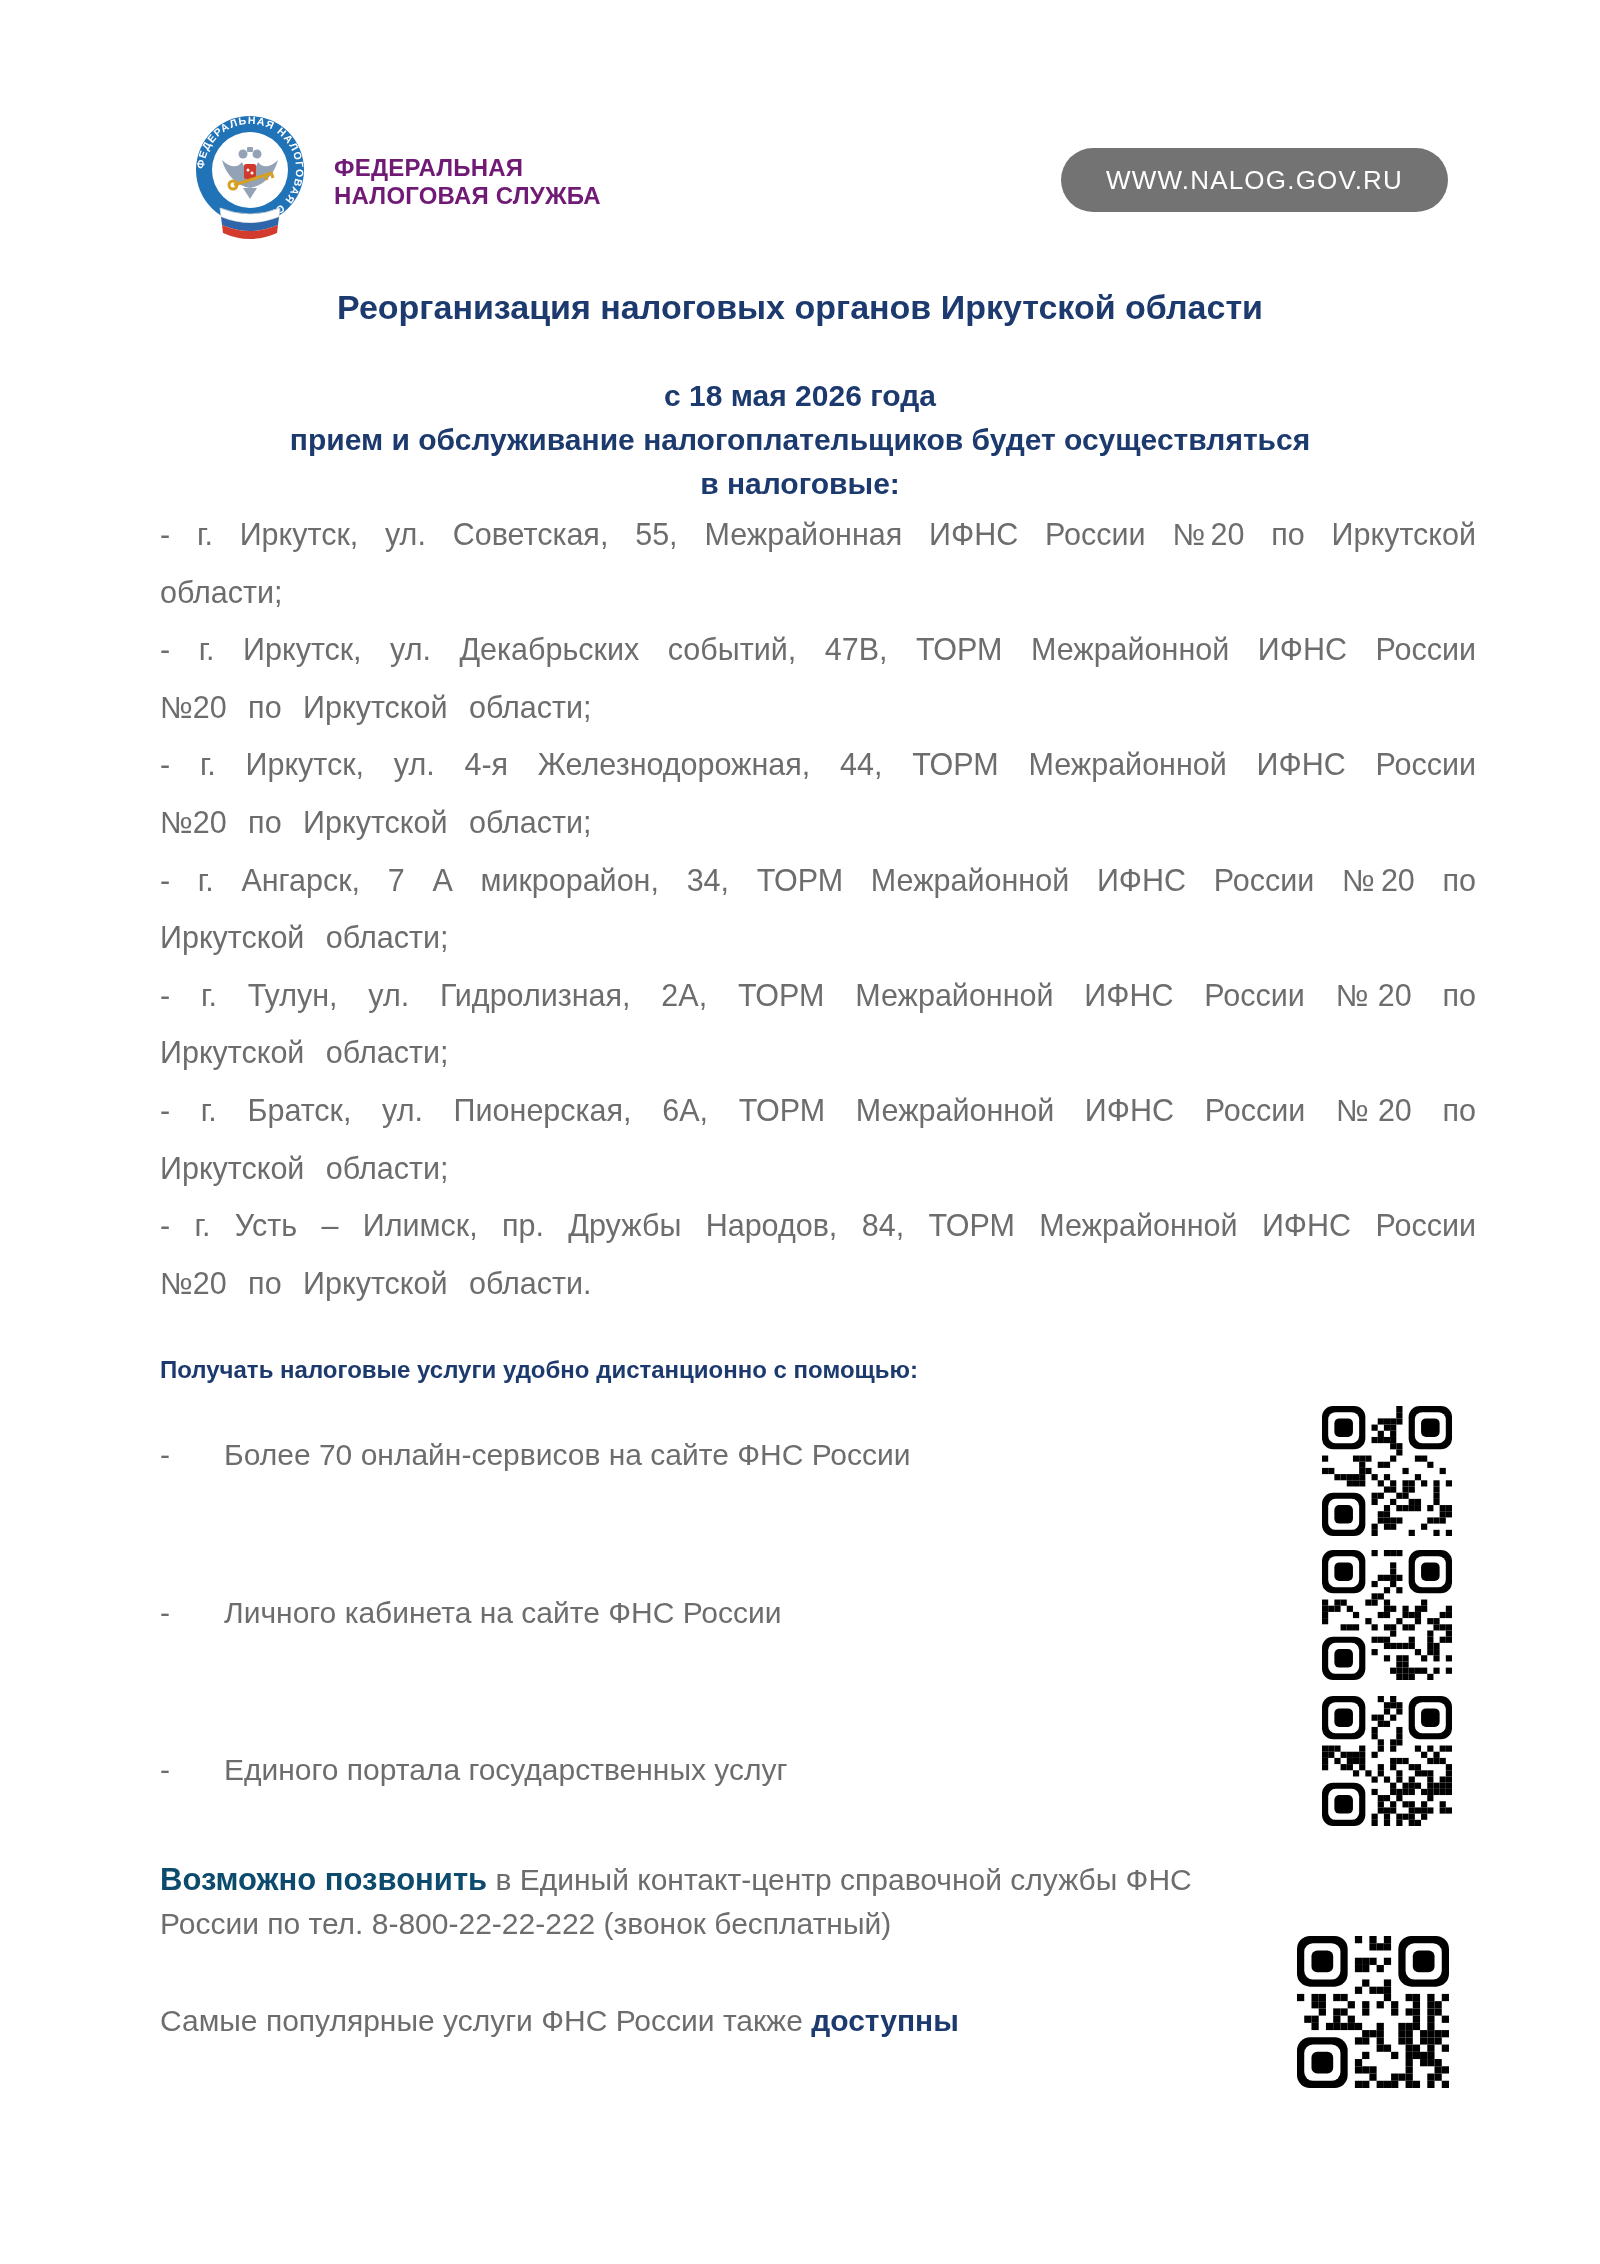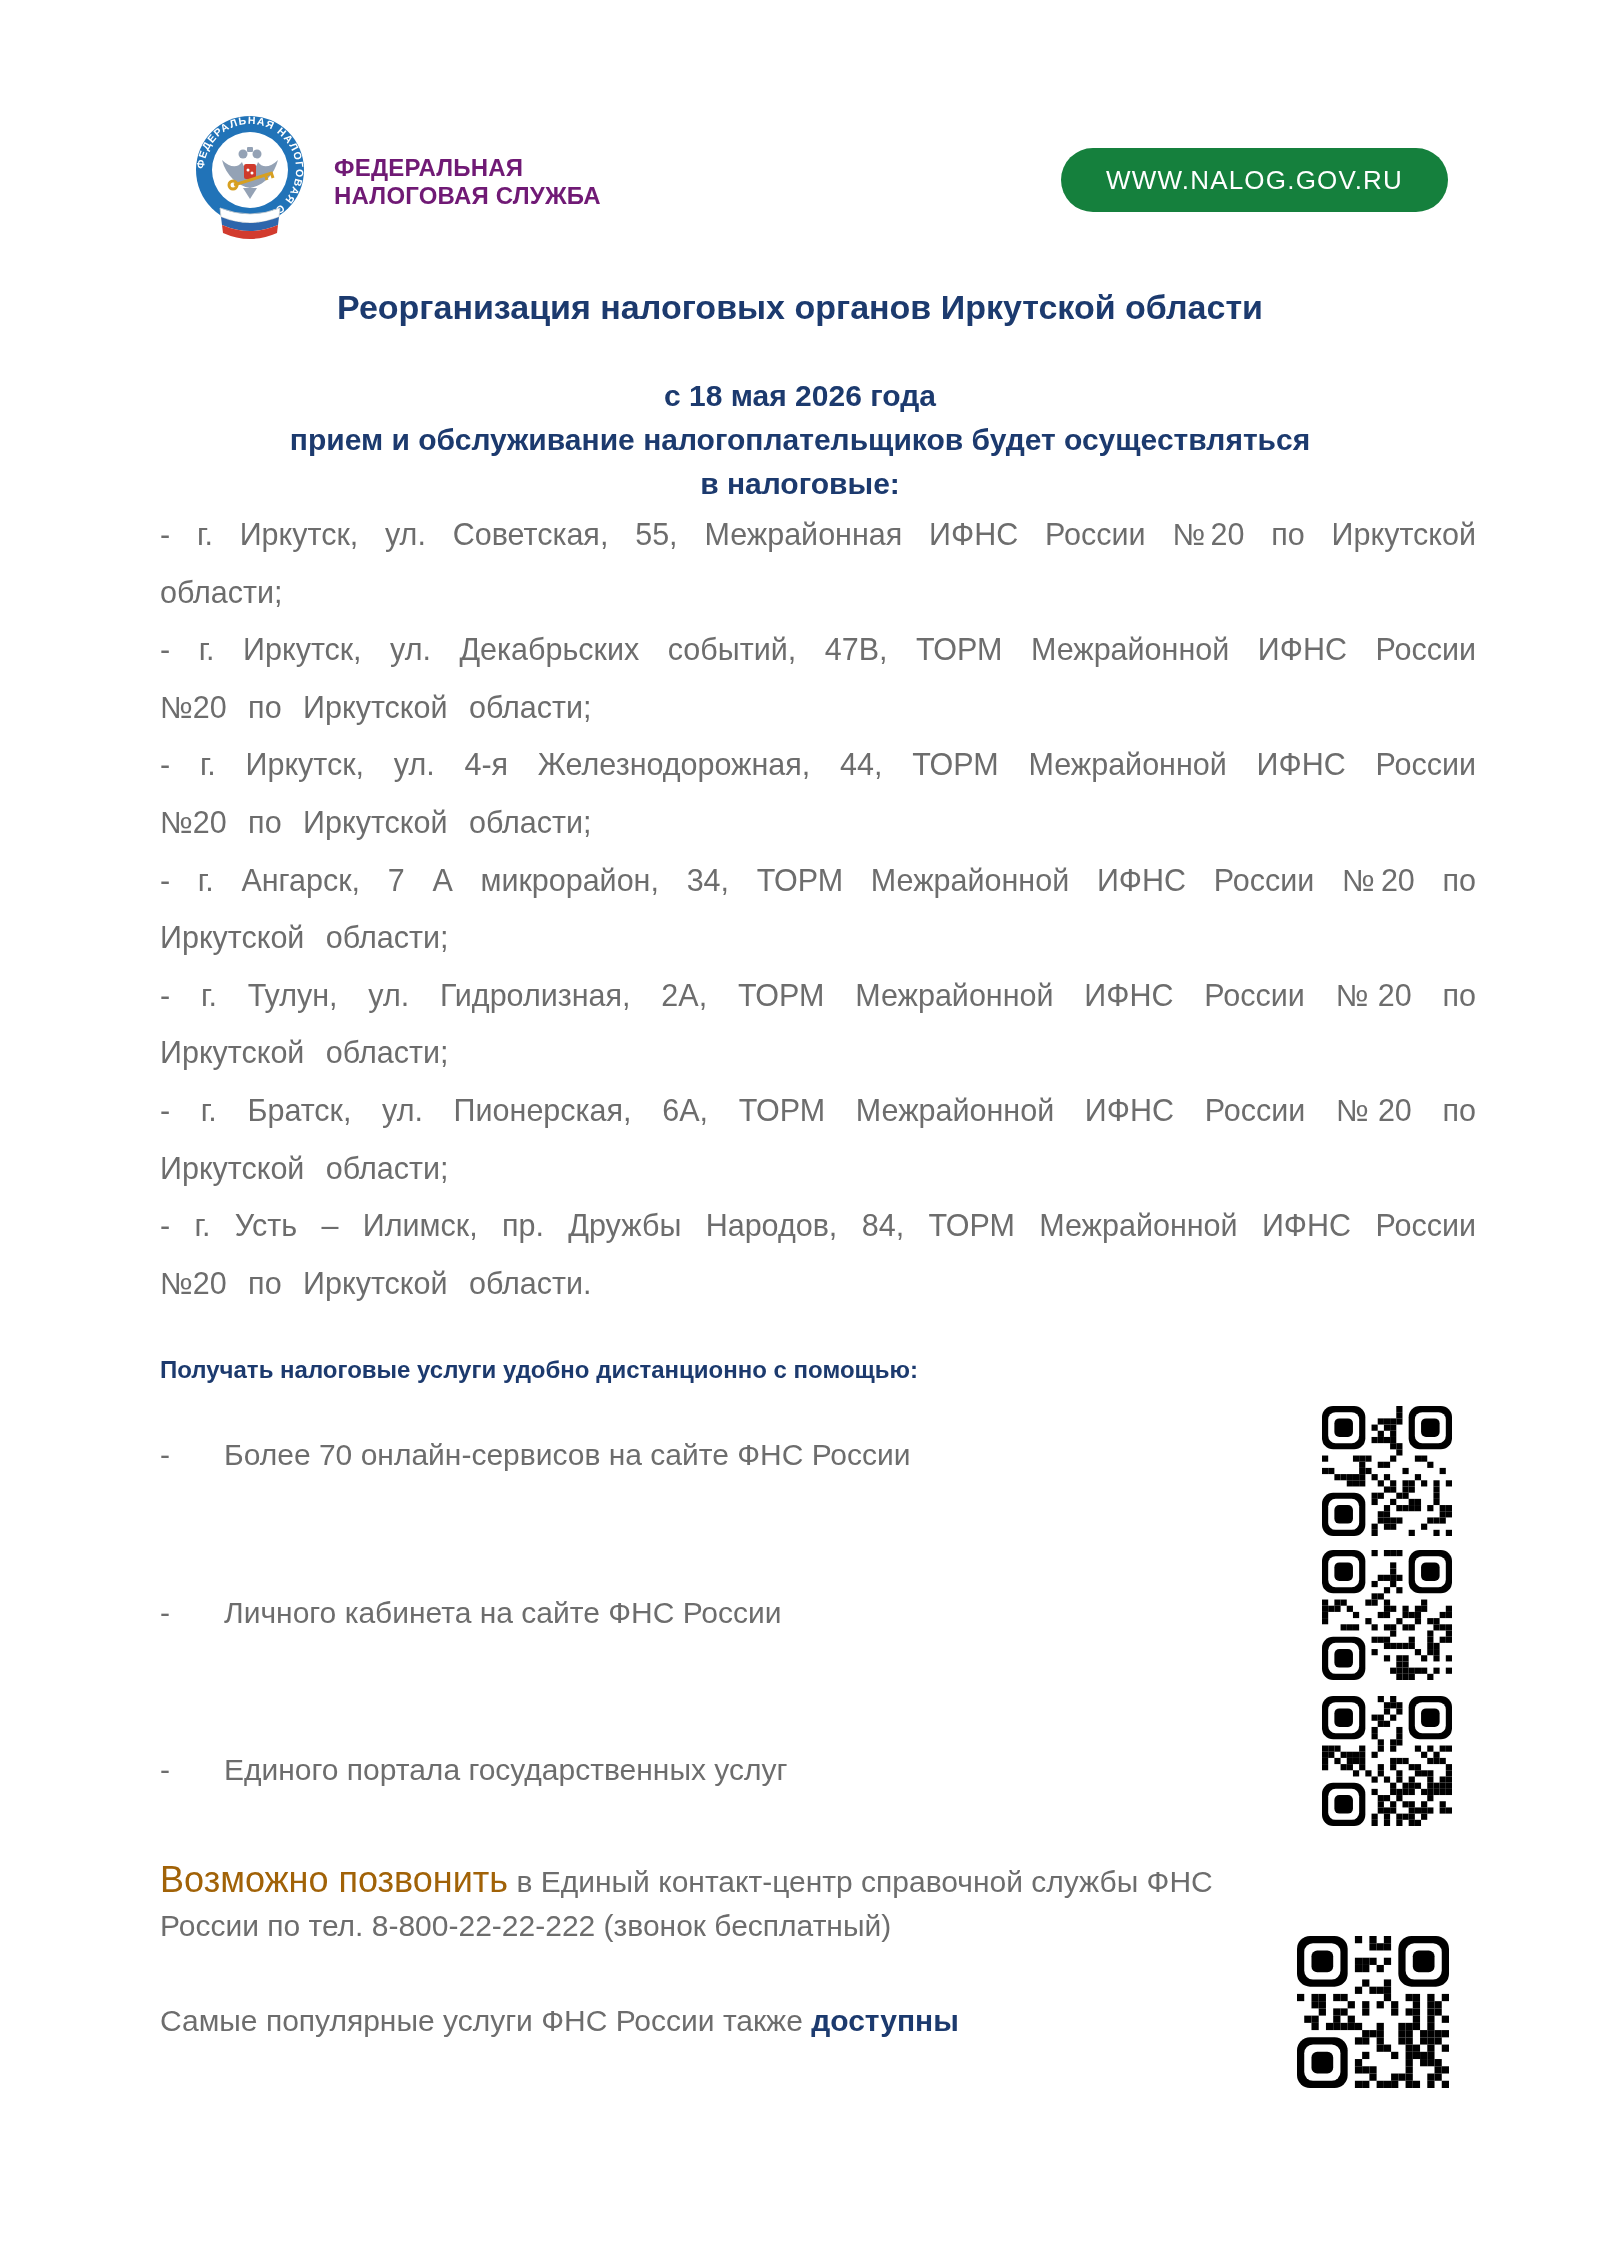--- a/index.html
+++ b/index.html
@@ -3,21 +3,21 @@
 <meta charset="utf-8">
 <style>
   html,body{margin:0;padding:0;background:#ffffff;}
   body{font-family:"Liberation Sans", sans-serif;}
   .page{position:relative;width:1600px;height:2264px;background:#ffffff;overflow:hidden;}
   .abs{position:absolute;}
 
   
   .wordmark{left:334px;top:154px;font-size:24px;font-weight:bold;color:#701a75;
             line-height:28px;letter-spacing:0.2px;}
-  .badge{left:1061px;top:148px;width:387px;height:64px;background:#15803d;border-radius:32px;
+  .badge{left:1061px;top:148px;width:387px;height:64px;background:#737373;border-radius:32px;
          color:#ffffff;font-size:26px;letter-spacing:1.2px;text-align:center;line-height:64px;
          font-weight:400;}
 
   
   .doc-title{top:288px;left:80px;width:1440px;text-align:center;font-size:34px;font-weight:bold;
              color:#1c3a6e;}
   .doc-subtitle{top:374px;left:80px;width:1440px;text-align:center;font-size:30px;font-weight:bold;
                 color:#1c3a6e;line-height:44px;}
 
   
@@ -32,21 +32,21 @@
   .row-1{top:1438px;} .row-2{top:1596px;} .row-3{top:1753px;}
 
   .qr{display:block;}
   .qr-1{left:1322px;top:1406px;width:130px;height:130px;}
   .qr-2{left:1322px;top:1550px;width:130px;height:130px;}
   .qr-3{left:1322px;top:1696px;width:130px;height:130px;}
   .qr-4{left:1297px;top:1936px;width:152px;height:152px;}
 
   
   .phone-block{top:1858px;left:160px;width:1080px;font-size:30px;line-height:44px;color:#6d6d6d;}
-  .phone-block .lead{font-weight:normal;color:#a16207;font-size:36px;}
+  .phone-block .lead{font-weight:bold;color:#0c4a6e;font-size:31px;}
   .mfc-block{top:2000px;left:160px;width:1120px;color:#6d6d6d;font-size:30px;line-height:42px;}
   .mfc-block .bold-navy{font-weight:bold;color:#1c3a6e;}
   .mfc-line2{margin-top:6px;font-size:35px;font-weight:bold;color:#1c3a6e;}
 </style>
 </head>
 <body>
 
 <div class="page">
 
   <svg class="abs" style="left:186px;top:110px" width="128" height="140" viewBox="0 0 128 140">

